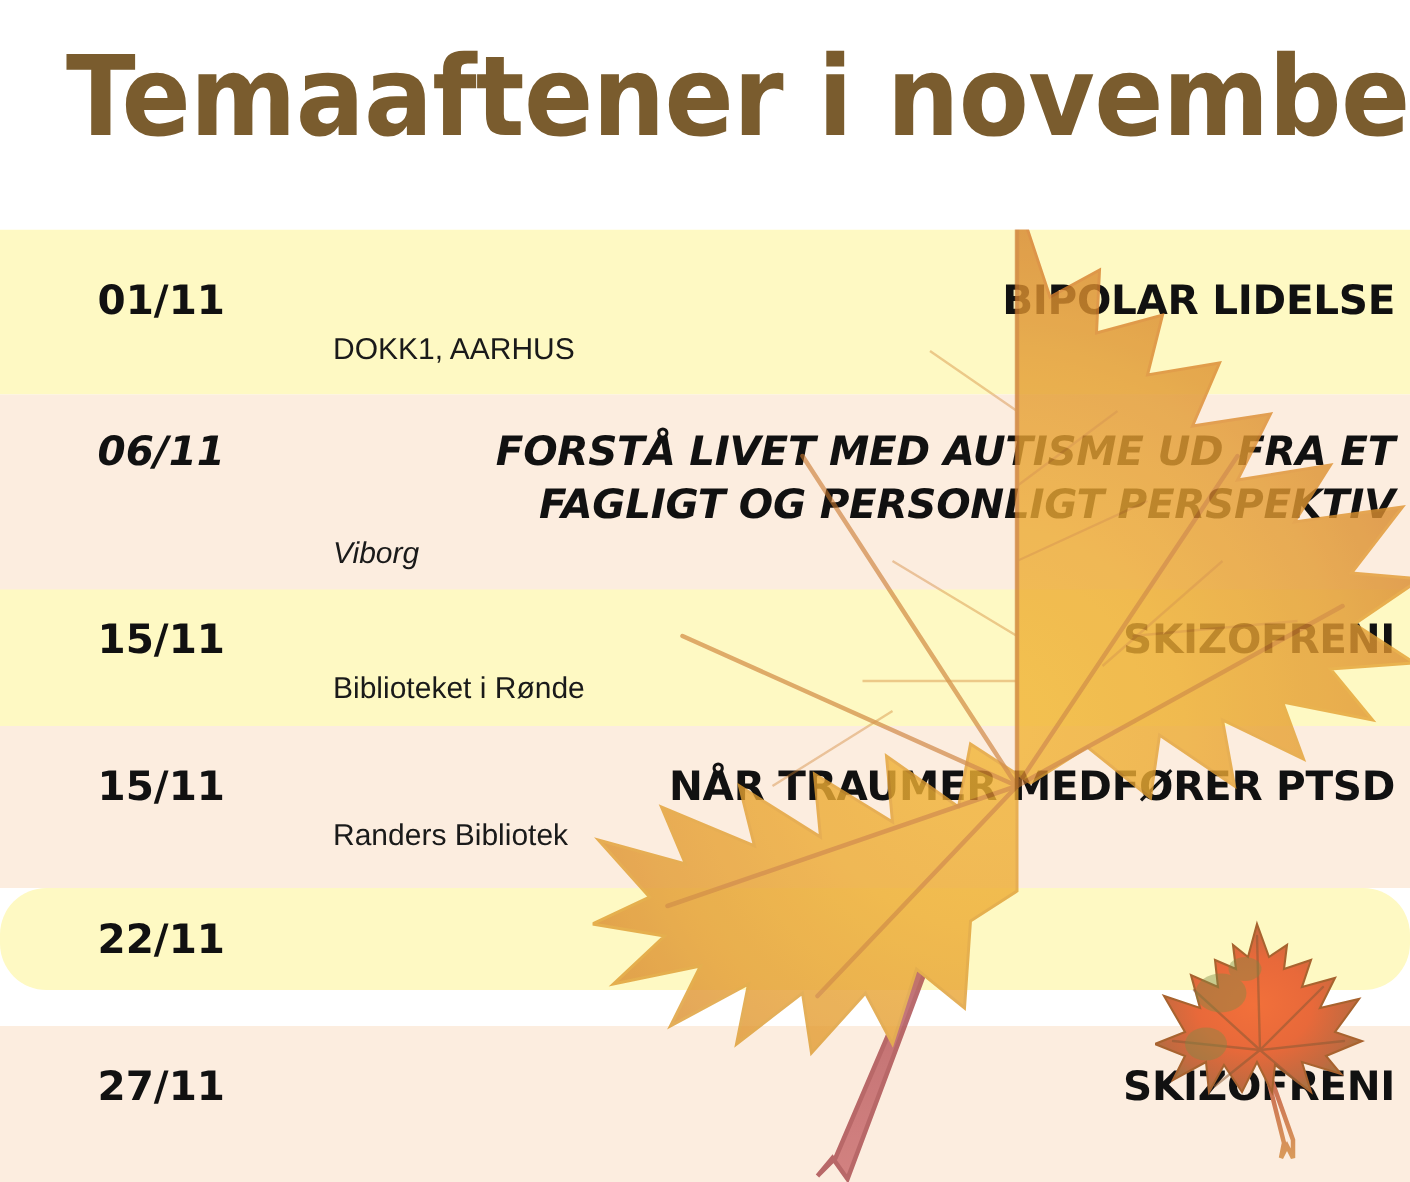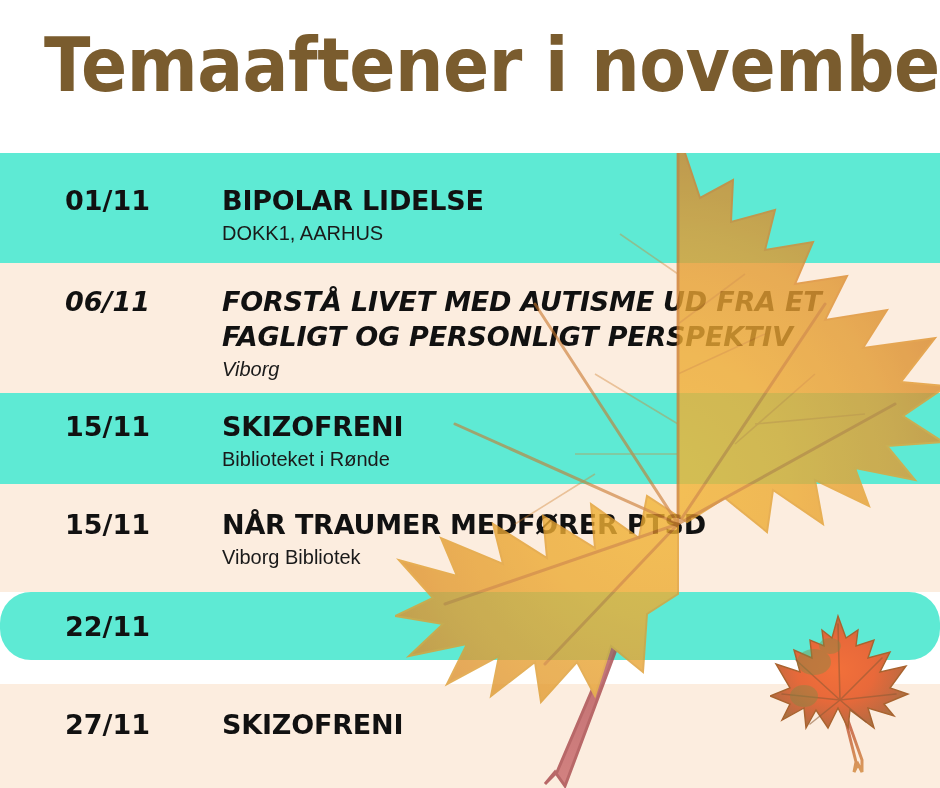--- a/index.html
+++ b/index.html
@@ -47,21 +47,21 @@
     width: 940px;
     height: 635px;
     z-index: 1;
   }
   .row {
     position: absolute;
     left: 0;
     width: 940px;
     box-sizing: border-box;
   }
-  .row.tan   { background: #5eead4; }
+  .row.tan   { background: #fef9c3; }
   .row.cream { background: #fceddf; }
 
   .row-inner {
     position: relative;
     width: 100%;
     height: 100%;
   }
   .date {
     position: absolute;
     left: 65px;
@@ -78,20 +78,21 @@
     right: 10px;
   }
   .ev-title {
     font-family: "DejaVu Sans", sans-serif;
     font-size: 27px;
     font-weight: 700;
     color: #111111;
     line-height: 1.30;
     letter-spacing: -0.2px;
     white-space: pre-line;
+    text-align: right;
   }
   .ev-venue {
     font-family: "Liberation Sans", sans-serif;
     font-size: 20px;
     font-weight: 400;
     color: #1a1a1a;
     line-height: 1.25;
     margin-top: 3px;
     white-space: nowrap;
   }
@@ -182,21 +183,21 @@
           <div class="ev-venue">Biblioteket i Rønde</div>
         </div>
       </div>
     </div>
 
     <div class="row cream" id="row3">
       <div class="row-inner">
         <div class="date">15/11</div>
         <div class="titles">
           <div class="ev-title">NÅR TRAUMER MEDFØRER PTSD</div>
-          <div class="ev-venue">Viborg Bibliotek</div>
+          <div class="ev-venue">Randers Bibliotek</div>
         </div>
       </div>
     </div>
 
     <div class="row tan" id="row4">
       <div class="row-inner">
         <div class="date">22/11</div>
       </div>
     </div>
 

